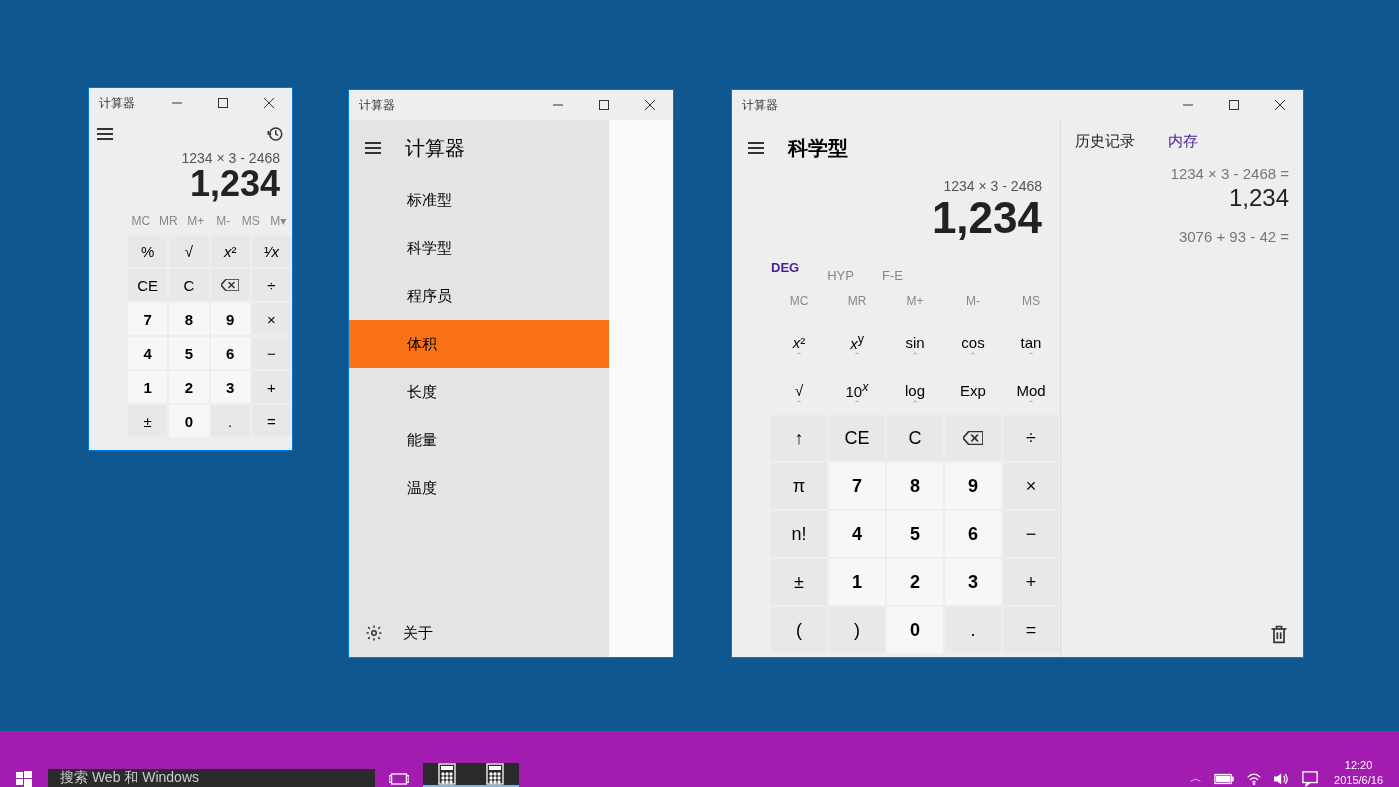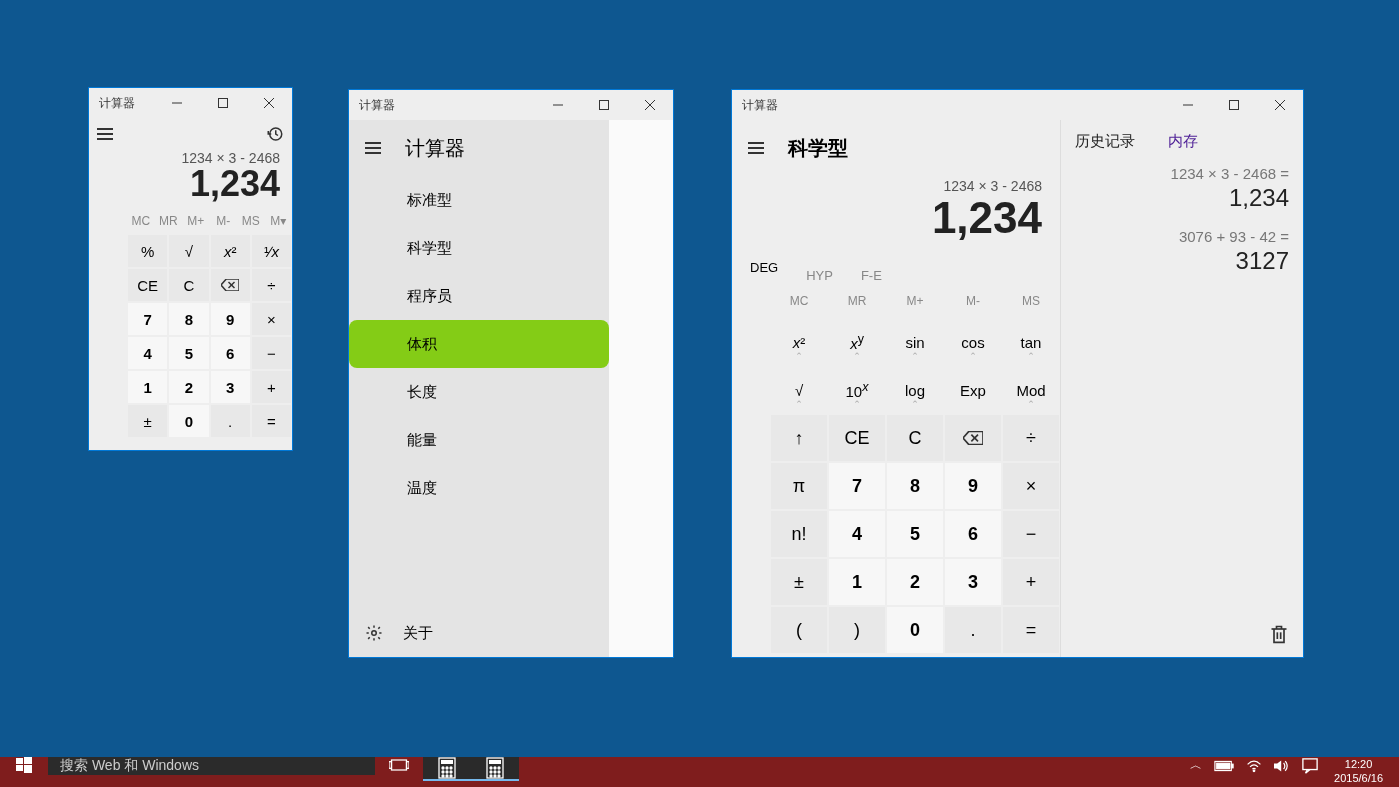--- a/index.html
+++ b/index.html
@@ -37,53 +37,53 @@
 #w1 .keypad .row { height: 34px; }
 #w1 .key { font-size: 15px; }
 
 
 #w2 { left: 348px; top: 89px; width: 326px; height: 569px; background: #eeeeee; }
 #w2 .panel { position: absolute; left: 0; top: 30px; width: 260px; bottom: 0; background: #e4e4e4; z-index: 2; }
 #w2 .panel-header { height: 56px; display: flex; align-items: center; padding-left: 16px; gap: 24px; }
 #w2 .panel-title { font-size: 20px; font-weight: 400; }
 #w2 .menu-item { height: 48px; display: flex; align-items: center; padding-left: 58px; font-size: 15px; }
 #w2 .menu-section { height: 50px; display: flex; align-items: center; padding-left: 58px; font-size: 20px; }
-#w2 .menu-item.selected { background: #84cc16; border-radius: 8px; }
+#w2 .menu-item.selected { background: #f97316; }
 #w2 .about { position: absolute; bottom: 0; left: 0; right: 0; height: 48px; display: flex; align-items: center; padding-left: 16px; gap: 20px; font-size: 15px; }
 #w2 .bg-content { position: absolute; right: 0; top: 30px; width: 66px; bottom: 0; background: #fafafa; }
 
 
 #w3 { left: 731px; top: 89px; width: 573px; height: 569px; }
 #w3 .main { width: 328px; display: flex; flex-direction: column; }
 #w3 .body { flex: 1; display: flex; }
 #w3 .header-row { height: 56px; display: flex; align-items: center; padding-left: 16px; gap: 24px; }
 #w3 .mode-title { font-size: 20px; font-weight: 600; }
 #w3 .history-line { text-align: right; padding-right: 18px; font-size: 14px; color: #555; margin-top: 2px; }
 #w3 .display { text-align: right; padding-right: 18px; font-size: 44px; font-weight: 700; color: #222; line-height: 1.1; margin-bottom: 8px; }
 #w3 .angle-row { height: 34px; display: flex; gap: 28px; padding-left: 18px; align-items: center; font-size: 13px; }
-#w3 .angle-row .active { color: #000000; font-weight: 400; }
+#w3 .angle-row .active { color: #4c1d95; font-weight: 700; margin-left: 21px; }
 #w3 .angle-row .inactive { color: #888; margin-top: 16px; }
 #w3 .mem-row { height: 34px; }
 #w3 .mem-row .cell { font-size: 12px; color: #888; }
 #w3 .func-rows .row { height: 48px; }
 #w3 .func-rows .key { background: #eeeeee; font-size: 15px; position: relative; }
 #w3 .func-rows .key .caret { position: absolute; bottom: 4px; font-size: 9px; color: #aaa; }
 #w3 .num-rows .row { height: 48px; }
 #w3 .num-rows .key { font-size: 18px; }
 #w3 .sidepanel { flex: 1; border-left: 1px solid #ddd; background: #eeeeee; padding: 12px 14px; display: flex; flex-direction: column; }
 #w3 .tabs { display: flex; gap: 33px; font-size: 15px; margin-bottom: 14px; }
 #w3 .tabs .active { color: #222; }
 #w3 .tabs .inactive { color: #4c1d95; }
 #w3 .hist-item { text-align: right; margin-bottom: 16px; }
 #w3 .hist-eq { font-size: 15px; color: #777; margin-bottom: 2px; }
 #w3 .hist-res { font-size: 24px; color: #222; }
 #w3 .trash { margin-top: auto; align-self: flex-end; }
 
 
-#taskbar { position: absolute; left: 0; right: 0; bottom: 0; height: 30px; background: #7f1d1d; display: flex; align-items: flex-start; color: #fff; }
+#taskbar { position: absolute; left: 0; right: 0; bottom: 0; height: 56px; background: #a21caf; display: flex; align-items: flex-end; color: #fff; }
 #taskbar .start { width: 48px; display: flex; align-items: center; justify-content: center; }
 #taskbar .search { width: 327px; background: #2b2b2b; display: flex; align-items: center; padding-left: 12px; color: #ccc; font-size: 14px; }
 #taskbar .task-btn { width: 48px; display: flex; align-items: center; justify-content: center; }
 #taskbar .task-btn.active { background: #2a2a2a; border-bottom: 2px solid #76b9ed; }
 #taskbar .spacer { flex: 1; }
 #taskbar .tray { display: flex; align-items: center; gap: 12px; padding: 0 6px; }
 #taskbar .clock { text-align: center; font-size: 11px; line-height: 1.3; padding: 0 10px; display: flex; flex-direction: column; justify-content: center; }
 
 
 .hamburger { display: inline-flex; flex-direction: column; gap: 3px; }
@@ -350,21 +350,20 @@
       <div class="tabs">
         <span class="active">历史记录</span>
         <span class="inactive">内存</span>
       </div>
       <div class="hist-item">
         <div class="hist-eq">1234  ×  3  -  2468 =</div>
         <div class="hist-res">1,234</div>
       </div>
       <div class="hist-item">
         <div class="hist-eq">3076  +  93  -  42 =</div>
-        <div class="hist-res">3127</div>
       </div>
       <div class="trash">
         <svg width="20" height="22" viewBox="0 0 24 24" fill="none" stroke="#333" stroke-width="2">
             <polyline points="3,6 21,6"></polyline>
             <path d="M6 6 L6 22 L18 22 L18 6"></path>
             <line x1="10" y1="10" x2="10" y2="18"></line>
             <line x1="14" y1="10" x2="14" y2="18"></line>
             <path d="M9 6 L9 3 L15 3 L15 6"></path>
           </svg>
       </div>

